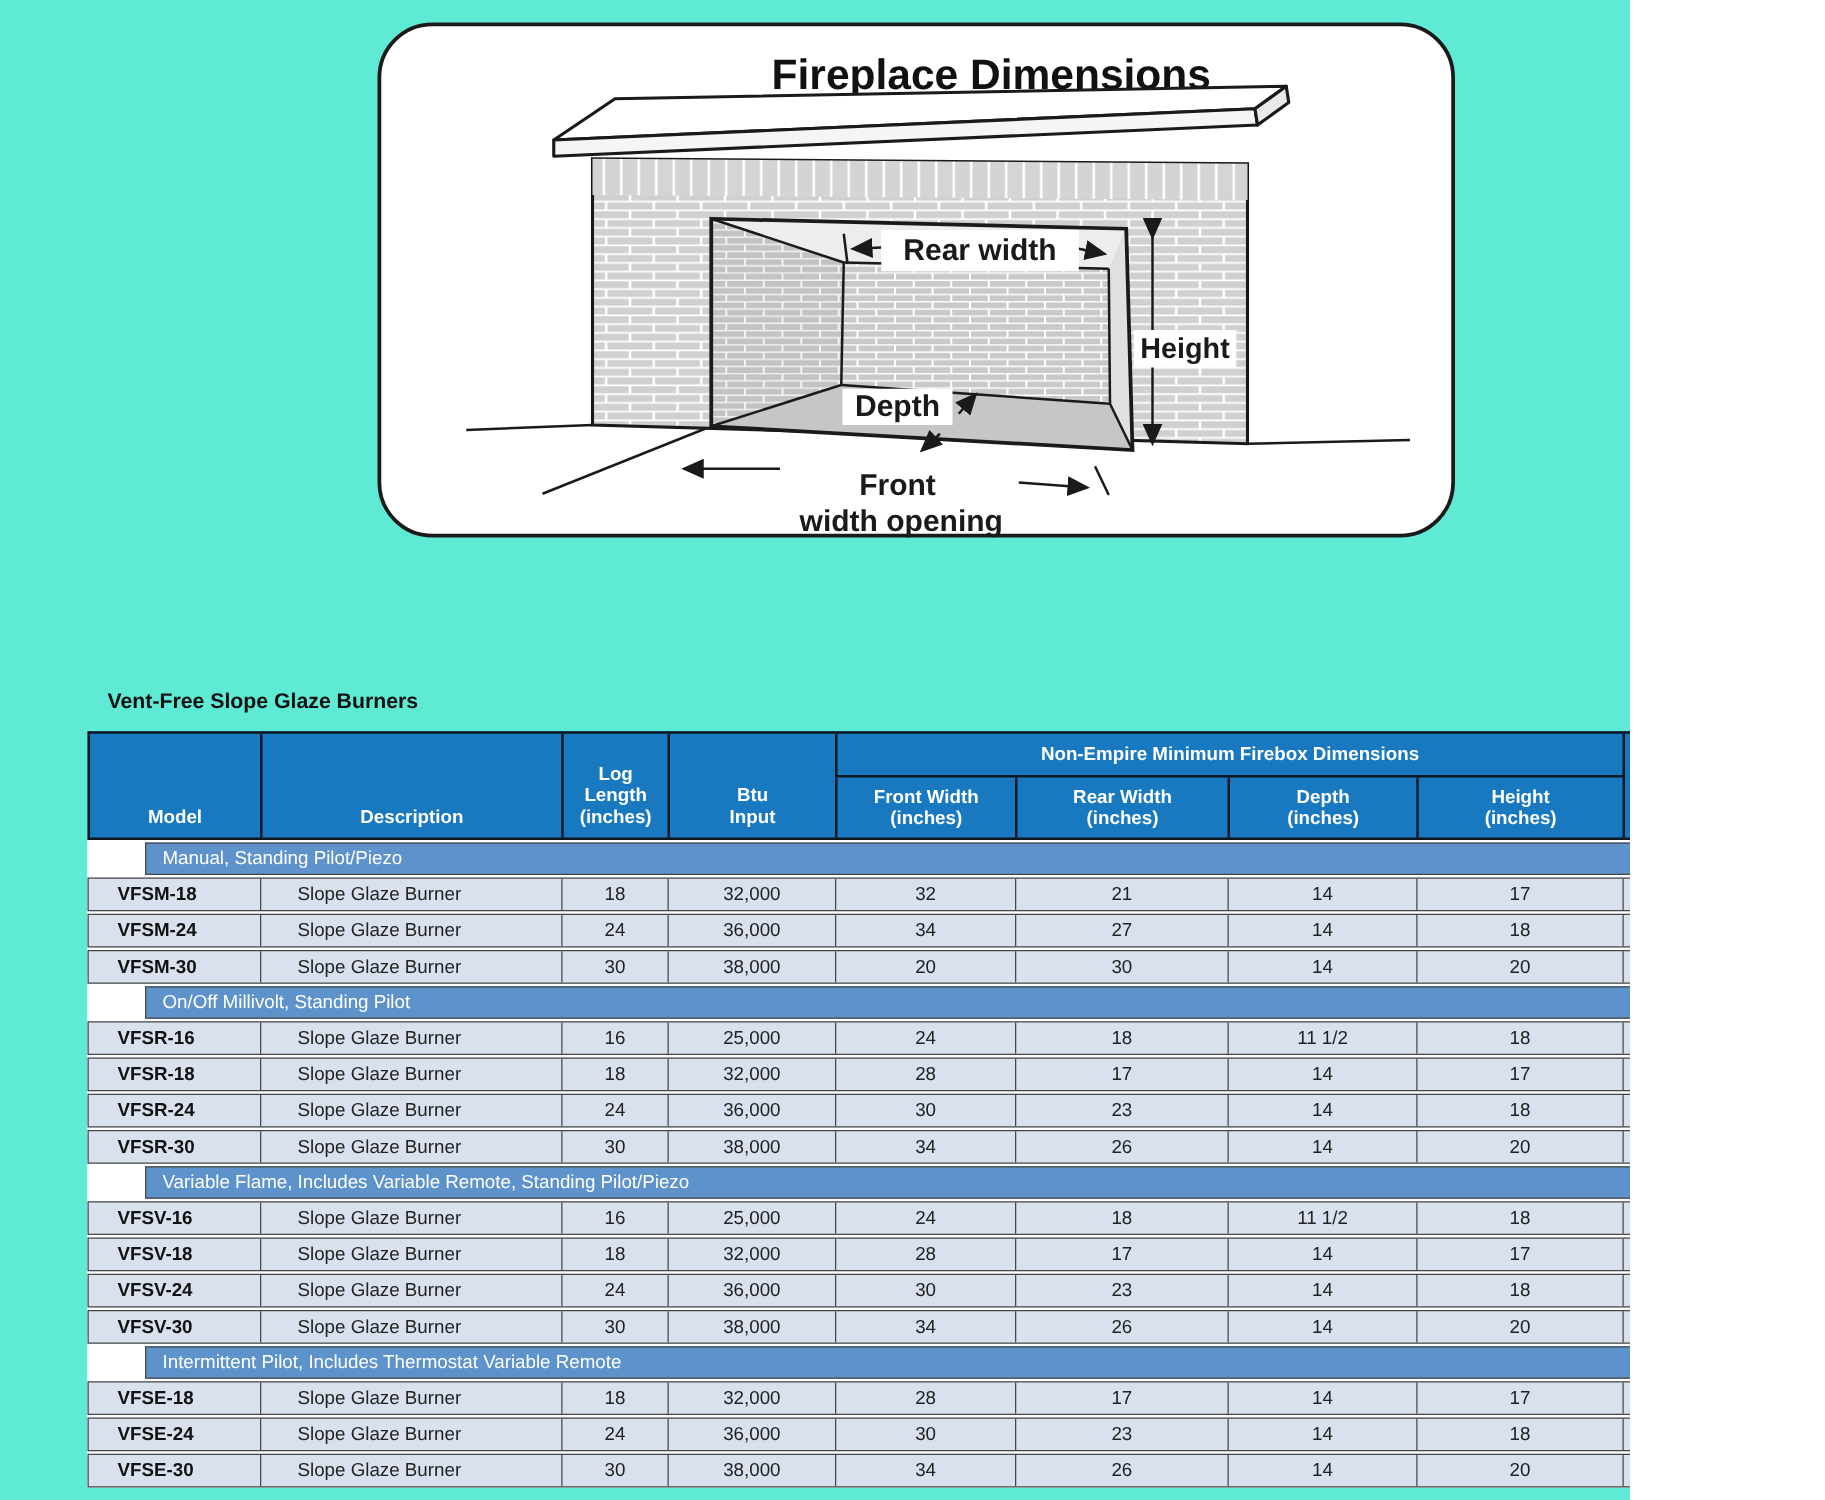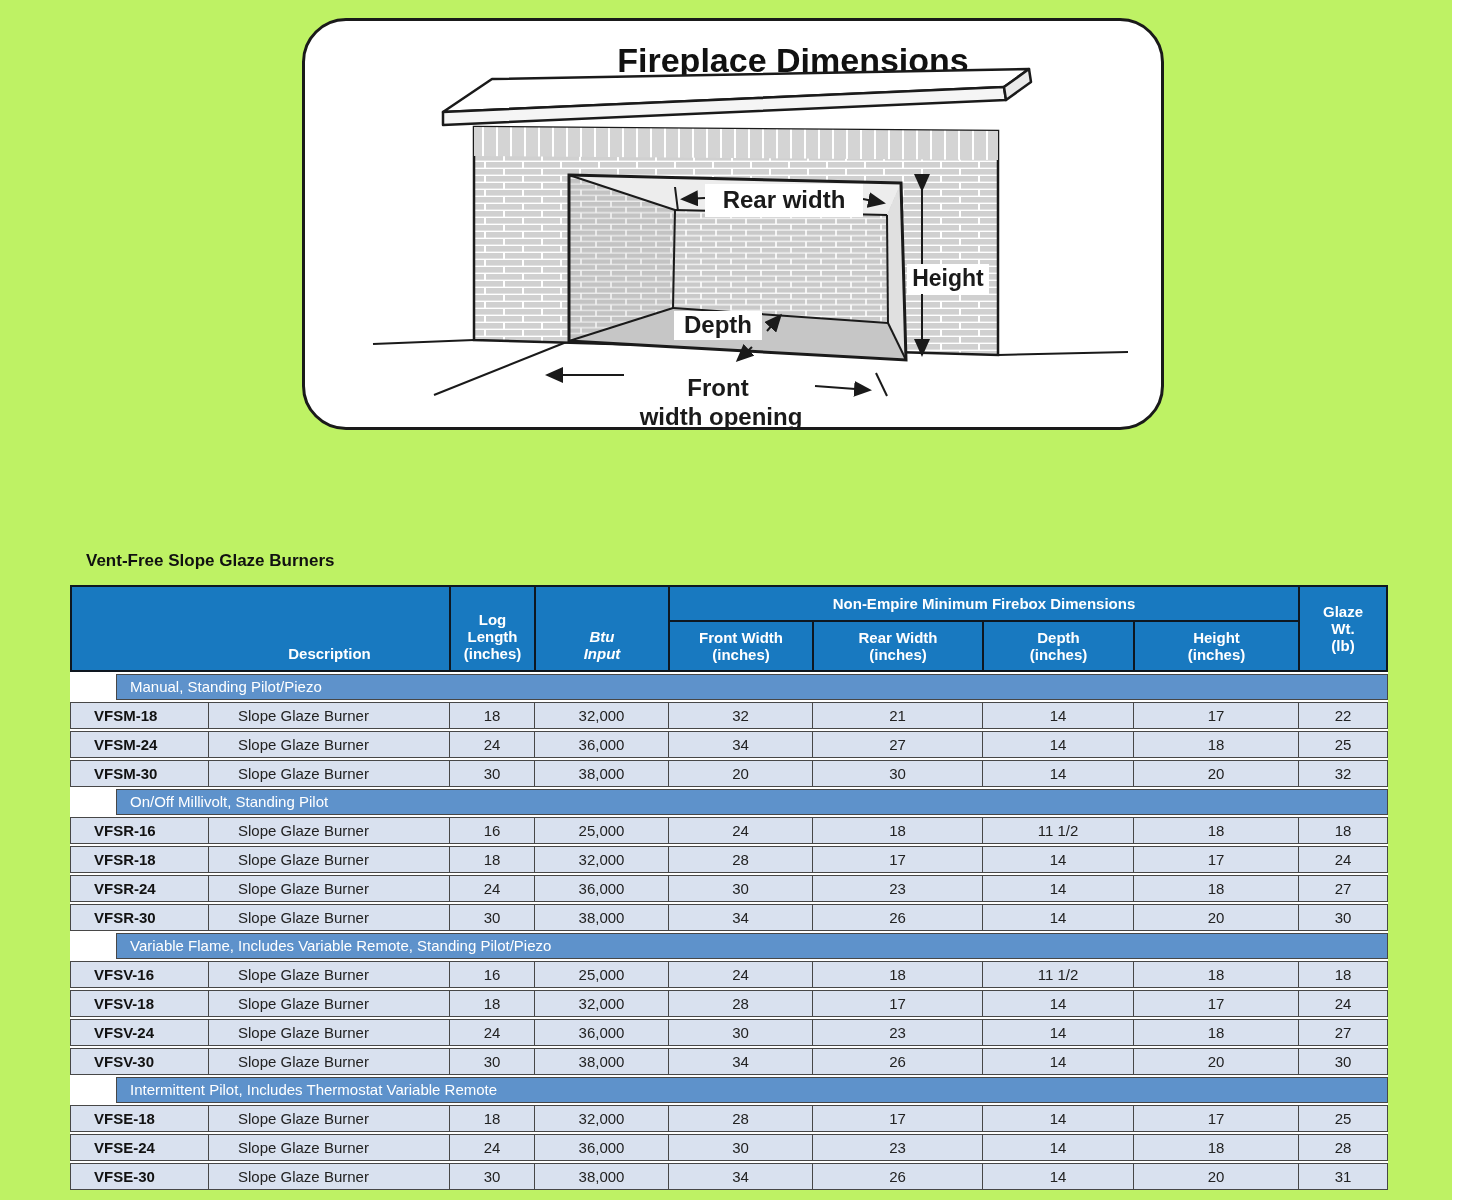--- a/index.html
+++ b/index.html
@@ -7,21 +7,21 @@
     --band-blue:#5e92cb;
     --row-blue:#d9e1ef;
     --row-border:#474747;
     --header-border:#0e1720;
     --text-dark:#222222;
     --ink:#1a1a1a;
   }
   *{box-sizing:border-box;margin:0;padding:0;}
   html,body{background:#ffffff;}
   body{font-family:"Liberation Sans", sans-serif;color:var(--ink);}
-  .page{position:relative;width:1452px;height:1200px;background:#bef264;overflow:hidden;padding-left:15px;}
+  .page{position:relative;width:1304px;height:1200px;background:#5eead4;overflow:hidden;padding-left:15px;}
 
   
   .diagram-box{
     position:absolute;left:302px;top:18px;width:862px;height:412px;
     border:3px solid #1a1a1a;border-radius:44px;background:#fff;
   }
   .diagram-title{
     position:absolute;left:0;right:0;top:20px;text-align:center;
     transform:translateX(60px);
     font-size:34px;font-weight:bold;letter-spacing:0px;color:#111;
@@ -50,21 +50,21 @@
     background:var(--header-blue);
     border:2px solid var(--header-border);
     color:#fff;font-weight:bold;font-size:15px;line-height:17px;text-align:center;
   }
   .th{display:flex;flex-direction:column;justify-content:flex-end;align-items:center;
       padding-bottom:8px;border-right:2px solid var(--header-border);}
   .th span{display:block;}
   .th-model{grid-row:1/3;grid-column:1;}
   .th-desc{grid-row:1/3;grid-column:2;}
   .th-log{grid-row:1/3;grid-column:3;}
-  .th-btu{grid-row:1/3;grid-column:4;font-style:italic;}
+  .th-btu{grid-row:1/3;grid-column:4;}
   .th-group{grid-row:1;grid-column:5/9;justify-content:center;padding-bottom:0;
             border-bottom:2px solid var(--header-border);}
   .th-sub{grid-row:2;justify-content:center;padding-bottom:0;}
   .th-fw{grid-column:5;} .th-rw{grid-column:6;} .th-dp{grid-column:7;} .th-ht{grid-column:8;}
   .th-ship{grid-row:1/3;grid-column:9;justify-content:center;padding-bottom:0;border-right:none;}
 
   .tbody{background:#fff;}
   .band{
     height:26px;margin-top:2px;border:1px solid var(--row-border);
     background:var(--band-blue);color:#fff;font-size:15px;line-height:24px;
@@ -192,20 +192,23 @@
         <text x="350" y="362" text-anchor="middle" font-size="24" font-weight="bold" fill="#1a1a1a">width opening</text>
       </g>
     </svg>
   </div>
 
 
   <div class="table-title">Vent-Free Slope Glaze Burners</div>
 
   <div class="spec-table">
     <div class="thead">
+      <div class="th th-model">
+        <span>Model</span>
+      </div>
       <div class="th th-desc">
         <span>Description</span>
       </div>
       <div class="th th-log">
         <span>Log</span>
         <span>Length</span>
         <span>(inches)</span>
       </div>
       <div class="th th-btu">
         <span>Btu</span>

